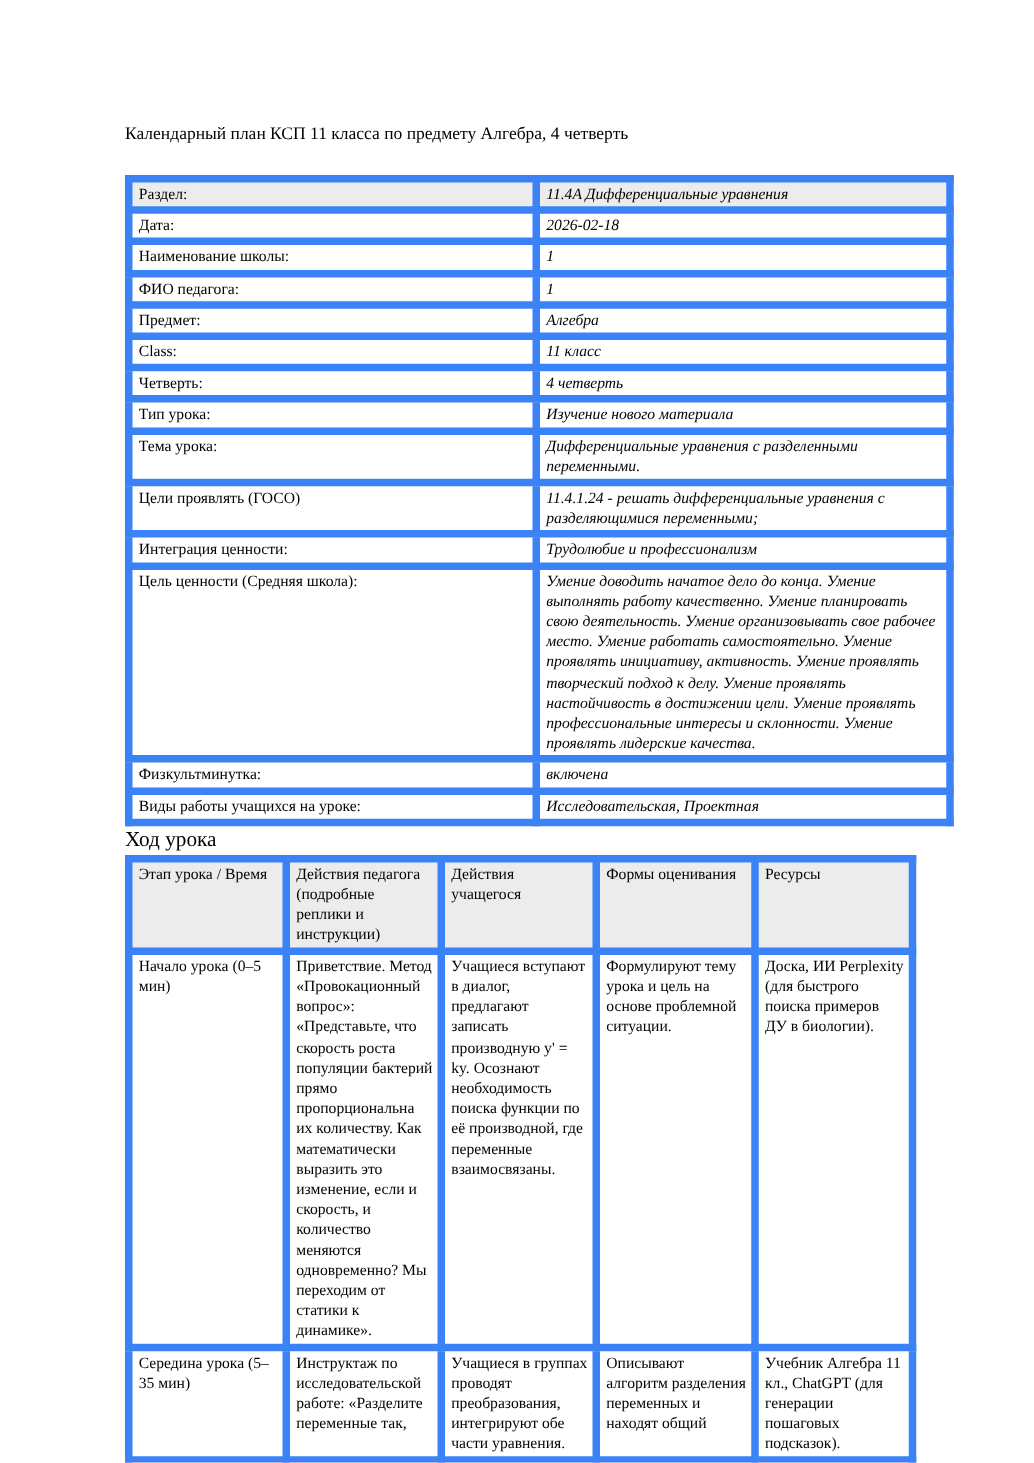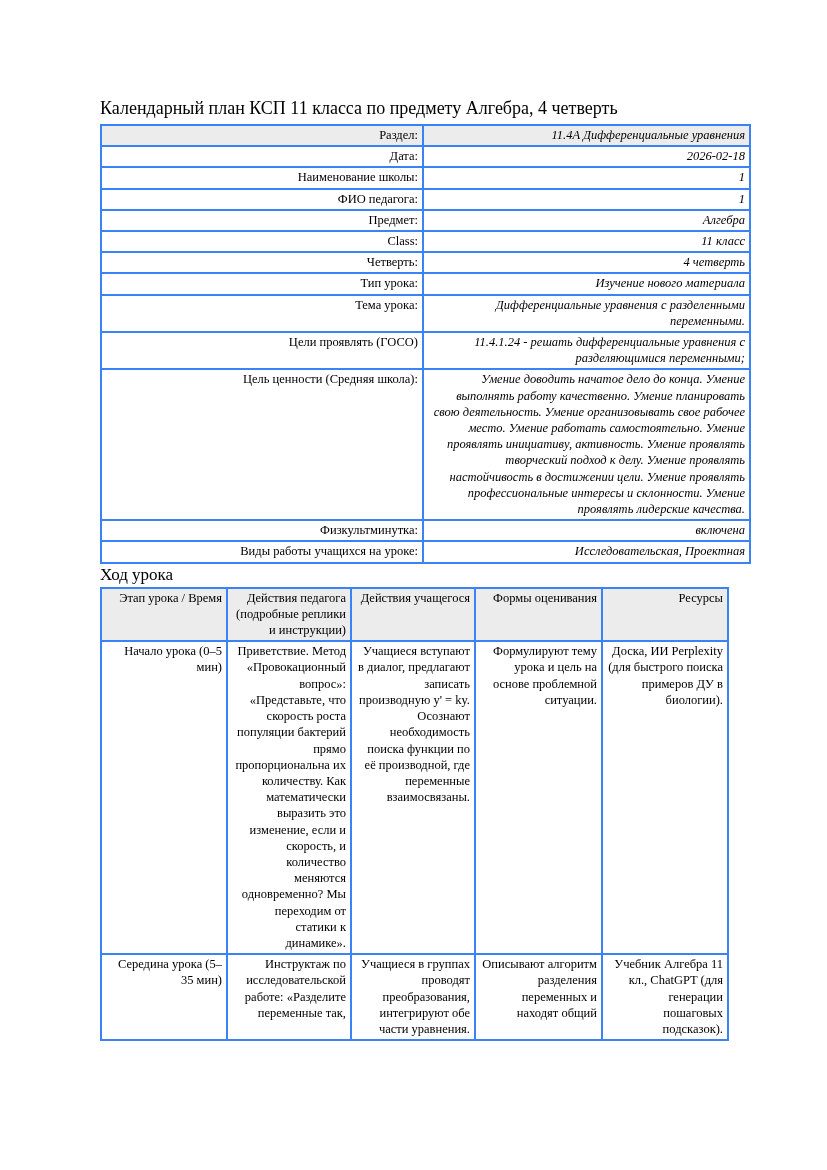--- a/index.html
+++ b/index.html
@@ -17,40 +17,40 @@
   }
   .page {
     position: relative;
     width: 827px;
     height: 1170px;
     background: #ffffff;
     box-sizing: border-box;
     padding: 100px 100px 0 100px;
   }
   .doc-title {
-    font-size: 18px;
+    font-size: 14px;
     line-height: 16px;
-    margin: 0 0 8px 0;
+    margin: 0 0 24px 0;
     white-space: nowrap;
   }
   table.info, table.flow {
     border-collapse: collapse;
     width: 627px;
     table-layout: fixed;
     font-size: 12.5px;
   }
   table.info td, table.flow td, table.flow th {
-    border: 2px solid #3b82f6;
+    border: 6px solid #3b82f6;
     vertical-align: top;
     padding: 1px 4px 2px 5px;
     line-height: 16.2px;
     word-wrap: break-word;
     overflow-wrap: anywhere;
     font-weight: normal;
-    text-align: right;
+    text-align: left;
   }
   table.info td.label { width: 311px; }
   table.info td.value { width: 316px; font-style: italic; }
   tr.shaded > td { background: #ececec; }
 
   .section-label {
     font-size: 17px;
     line-height: 16px;
     margin: 3px 0 4px 0;
   }
@@ -106,20 +106,24 @@
         </tr>
         <tr>
           <td class="label">Тема урока:</td>
           <td class="value">Дифференциальные уравнения с разделенными переменными.</td>
         </tr>
         <tr>
           <td class="label">Цели проявлять (ГОСО)</td>
           <td class="value">11.4.1.24 - решать дифференциальные уравнения с разделяющимися переменными;</td>
         </tr>
         <tr>
+          <td class="label">Интеграция ценности:</td>
+          <td class="value">Трудолюбие и профессионализм</td>
+        </tr>
+        <tr>
           <td class="label">Цель ценности (Средняя школа):</td>
           <td class="value">Умение доводить начатое дело до конца. Умение выполнять работу качественно. Умение планировать свою деятельность. Умение организовывать свое рабочее место. Умение работать самостоятельно. Умение проявлять инициативу, активность. Умение проявлять творческий подход к делу. Умение проявлять настойчивость в достижении цели. Умение проявлять профессиональные интересы и склонности. Умение проявлять лидерские качества.</td>
         </tr>
         <tr>
           <td class="label">Физкультминутка:</td>
           <td class="value">включена</td>
         </tr>
         <tr>
           <td class="label">Виды работы учащихся на уроке:</td>
           <td class="value">Исследовательская, Проектная</td>

